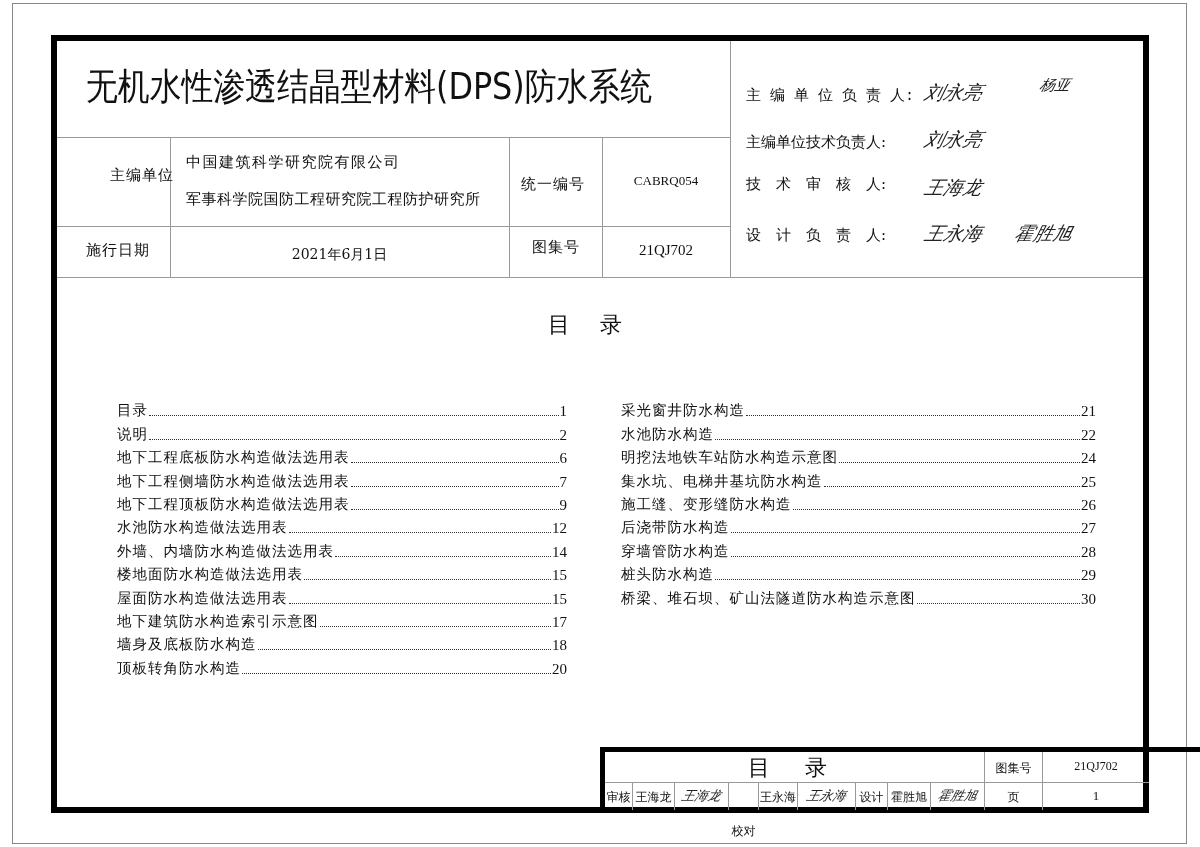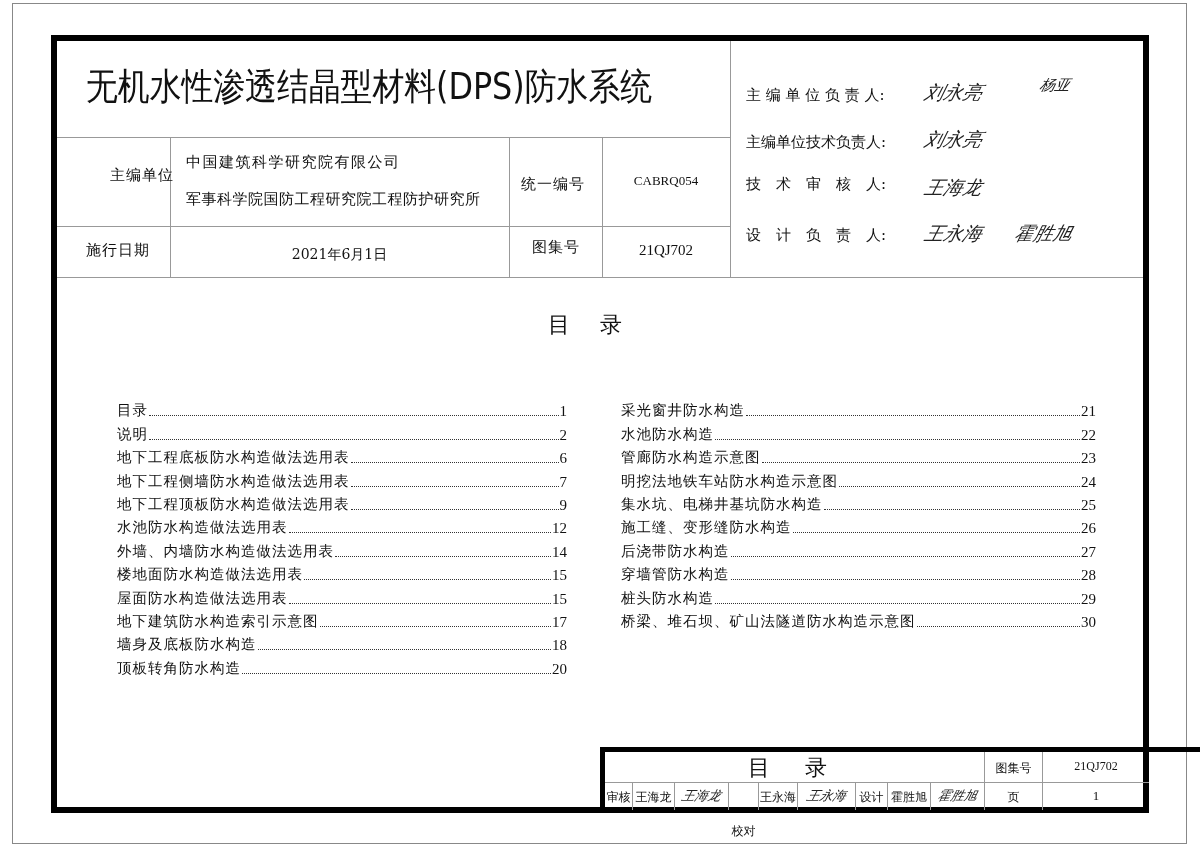--- a/index.html
+++ b/index.html
@@ -44,21 +44,21 @@
 <div class="cell" style="left:86px; top:166px; letter-spacing:1px;margin-left:24px;">主编单位</div>
 <div class="cell" style="left:186px; top:153px; letter-spacing:1.5px;">中国建筑科学研究院有限公司</div>
 <div class="cell" style="left:186px; top:190px; letter-spacing:0.5px;">军事科学院国防工程研究院工程防护研究所</div>
 <div class="cell" style="left:521px; top:175px; letter-spacing:1px;">统一编号</div>
 <div class="cell center" style="left:602px; width:128px; top:173px; font-family:Liberation Serif, serif; font-size:13px;">CABRQ054</div>
 <div class="cell" style="left:86px; top:241px; letter-spacing:1px;">施行日期</div>
 <div class="cell center" style="left:170px; width:339px; top:246px; font-size:14px;">2021年6月1日</div>
 <div class="cell" style="left:532px; top:238px; letter-spacing:1px;">图集号</div>
 <div class="cell center" style="left:602px; width:128px; top:242px; font-family:'Liberation Serif',serif; font-size:15px;">21QJ702</div>
 
-<div class="sign-label" style="top:86px;">主 编 单 位 负 责 人:</div>
+<div class="sign-label" style="top:86px;font-family:Liberation Mono, monospace;">主 编 单 位 负 责 人:</div>
 <div class="signature" style="left:925px; top:80px;">刘永亮</div>
 <div class="signature" style="left:1040px; top:76px; font-size:15px;">杨亚</div>
 <div class="sign-label" style="top:133px;">主编单位技术负责人:</div>
 <div class="signature" style="left:925px; top:127px;">刘永亮</div>
 <div class="sign-label" style="top:168px;margin-top:7px;">技　术　审　核　人:</div>
 <div class="signature" style="left:925px; top:175px;">王海龙</div>
 <div class="sign-label" style="top:226px;">设　计　负　责　人:</div>
 <div class="signature" style="left:925px; top:221px;">王永海</div>
 <div class="signature" style="left:1015px; top:221px;">霍胜旭</div>
 
@@ -130,25 +130,20 @@
 <div class="toc-col" style="left:621px; top:397px; width:475px;" id="toc-right">
     <div class="toc-row">
       <span class="toc-label">采光窗井防水构造</span>
       <span class="toc-dots"></span>
       <span class="toc-page">21</span>
     </div>
     <div class="toc-row">
       <span class="toc-label">水池防水构造</span>
       <span class="toc-dots"></span>
       <span class="toc-page">22</span>
-    </div>
-    <div class="toc-row">
-      <span class="toc-label">管廊防水构造示意图</span>
-      <span class="toc-dots"></span>
-      <span class="toc-page">23</span>
     </div>
     <div class="toc-row">
       <span class="toc-label">明挖法地铁车站防水构造示意图</span>
       <span class="toc-dots"></span>
       <span class="toc-page">24</span>
     </div>
     <div class="toc-row">
       <span class="toc-label">集水坑、电梯井基坑防水构造</span>
       <span class="toc-dots"></span>
       <span class="toc-page">25</span>

